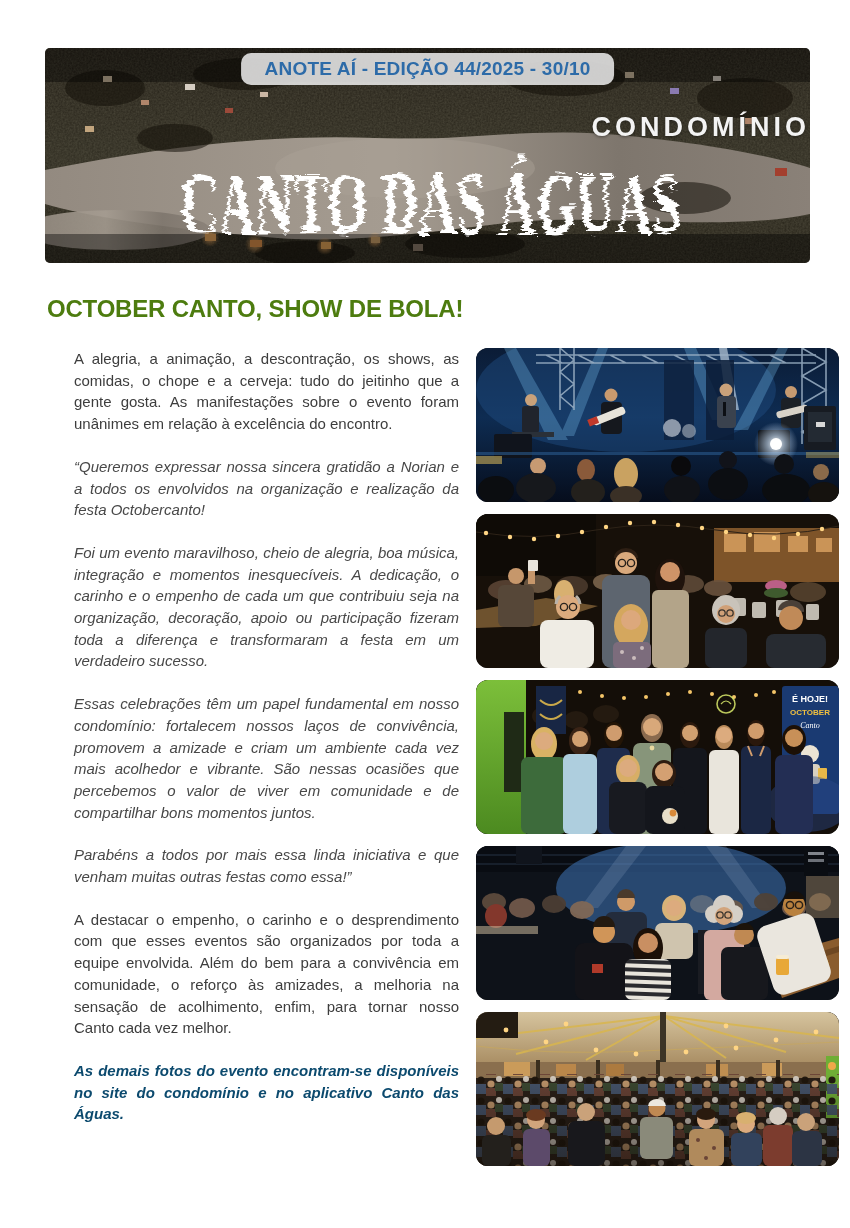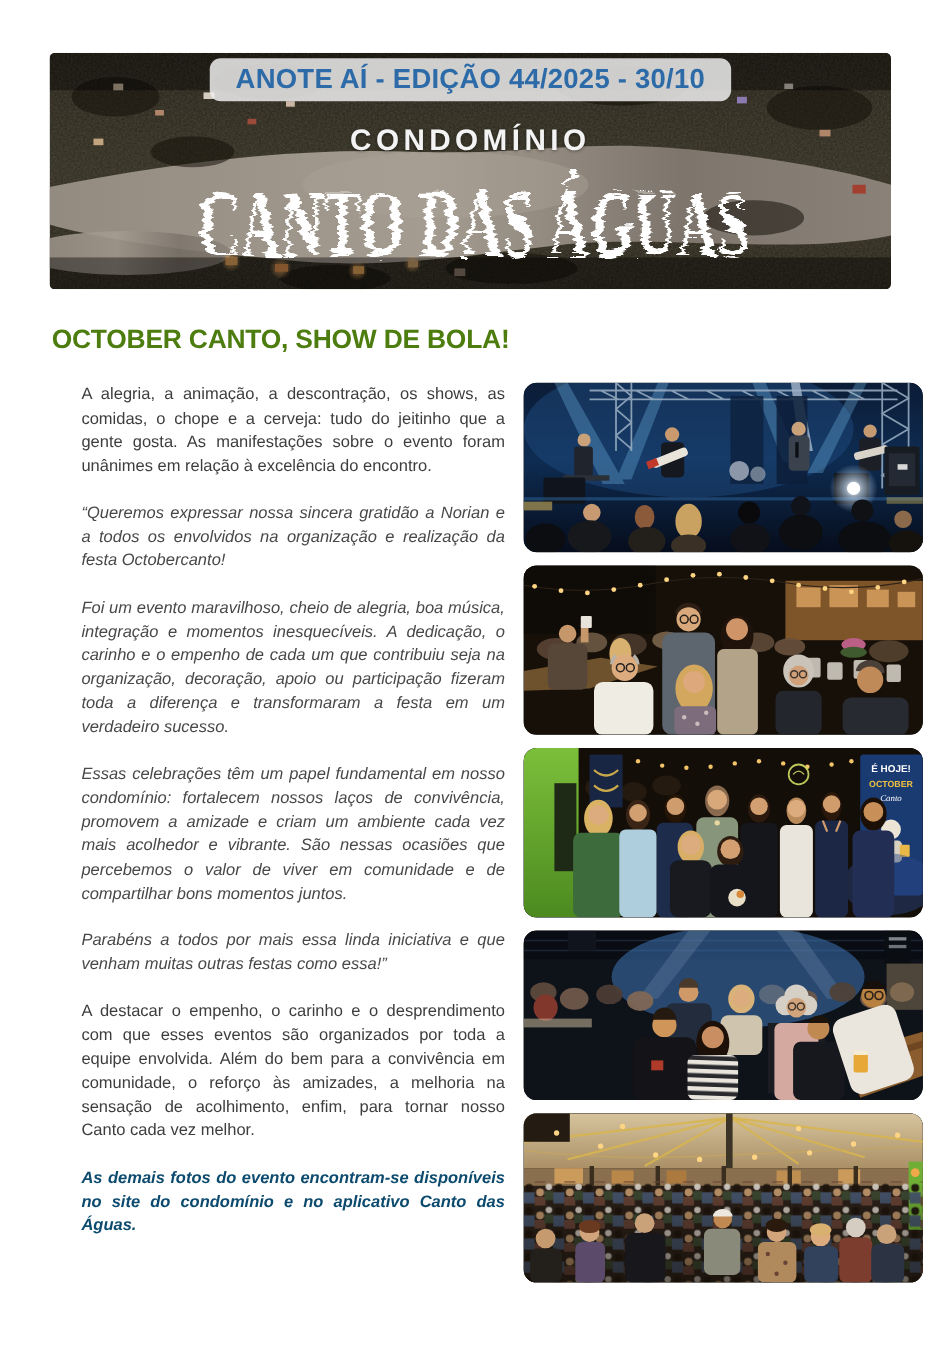--- a/index.html
+++ b/index.html
@@ -11,25 +11,25 @@
   
   .banner{
     position:relative;width:765px;height:215px;border-radius:5px;
     overflow:hidden;
   }
   .banner svg.scene{position:absolute;inset:0;display:block;}
   .edition-badge{
     position:absolute;top:5px;left:50%;transform:translateX(-50%);
     background:rgba(238,238,238,0.85);
     border-radius:10px;padding:5px 24px;
-    font-size:25px;font-weight:bold;color:#2d6ba8;
+    font-size:19px;font-weight:bold;color:#2d6ba8;
     letter-spacing:0.2px;white-space:nowrap;
   }
   .brand-top{
-    position:absolute;top:64px;left:0;width:100%;text-align:center;
+    position:absolute;top:64px;left:0;width:100%;text-align:right;
     color:#f3f3f3;font-size:27px;font-weight:600;letter-spacing:4px;
     text-shadow:0 1px 3px rgba(0,0,0,0.4);
   }
   .brand-logo{position:absolute;top:90px;left:0;width:100%;height:120px;}
   
   .headline{
     margin:30px 0 0 2px;
     color:#4d7c0f;font-size:24px;line-height:32px;font-weight:bold;
     letter-spacing:-0.2px;
   }

